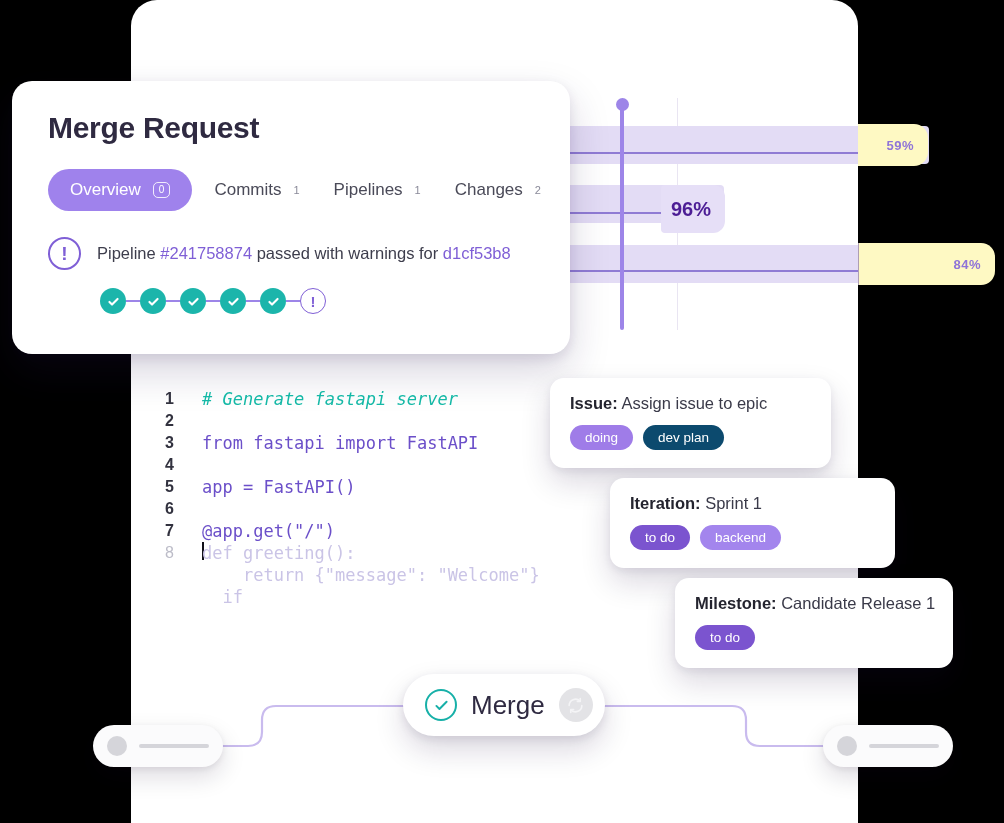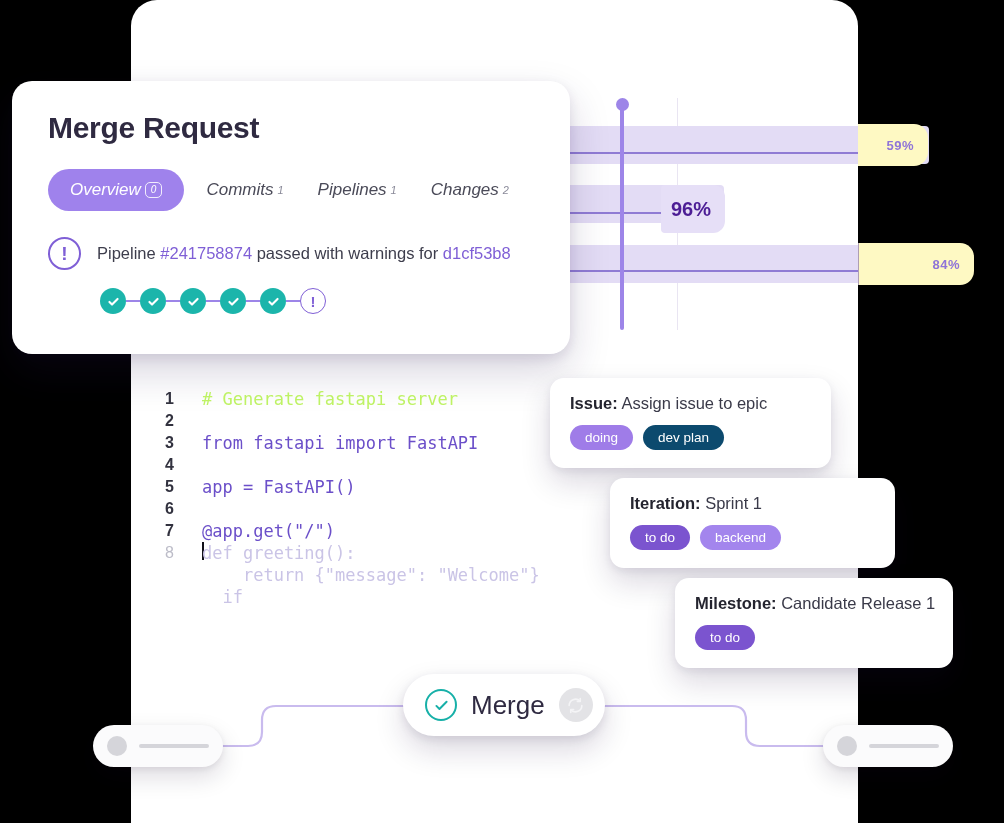--- a/index.html
+++ b/index.html
@@ -62,22 +62,22 @@
   
   .mr-card {
     position: absolute; left: 12px; top: 81px; width: 558px; height: 273px;
     background: #ffffff; border-radius: 20px;
     box-shadow: 0 18px 40px rgba(40,20,80,.18), 0 4px 12px rgba(40,20,80,.10);
     padding: 30px 36px;
   }
   .mr-title { font-size: 30px; font-weight: 700; color: #2f2a41; letter-spacing: -.3px; }
   .tabs { display: flex; align-items: center; margin-top: 24px; }
   .tab {
-    display: flex; align-items: center; gap: 4px;
-    font-size: 17px; color: #4a4a58; margin-right: 34px; font-style: italic;
+    display: flex; align-items: center; gap: 12px;
+    font-size: 17px; color: #4a4a58; margin-right: 34px;
   }
   .tab.active {
     background: #9f82ec; color: #ffffff;
     padding: 11px 22px; border-radius: 22px; margin-right: 22px;
   }
   .tab .cnt { font-size: 11px; color: #8a8a99; }
   .tab.active .badge {
     border: 1.5px solid rgba(255,255,255,.85); border-radius: 5px;
     font-size: 10px; padding: 1px 5px; line-height: 1.2;
   }
@@ -106,21 +106,21 @@
   .code-area {
     position: absolute; left: 160px; top: 388px; width: 400px;
     font-family: "DejaVu Sans Mono", monospace; font-size: 17px; line-height: 22px;
   }
   .code-row { display: flex; }
   .ln { width: 42px; text-align: right; padding-right: 28px; color: #32323f; font-weight: 700;
         font-family: "Liberation Sans", sans-serif; font-size: 16px; flex: none; }
   .ln.ghost { color: #bcbcc8; font-weight: 400; }
   .ln.blank { color: transparent; }
   .code { white-space: pre; color: #6b4fc9; }
-  .code.comment { color: #bef264; }
+  .code.comment { color: #14b8a6; font-style: italic; }
   .code.ghost { color: #cac4e6; position: relative; }
   .caret {
     display: inline-block; width: 2px; height: 18px; background: #111118;
     vertical-align: -3px; margin-right: -2px;
   }
 
   
   .meta-card {
     position: absolute; background: #ffffff; border-radius: 14px;
     box-shadow: 0 14px 30px rgba(30,15,60,.16), 0 3px 8px rgba(30,15,60,.08);
@@ -180,21 +180,21 @@
       <div class="track" style="left:8px; top:36px; width:492px;"></div>
       <div class="track-line" style="left:8px; top:62px; width:483px;"></div>
       <div class="bar" style="left:429px; top:34px; width:70px; border-radius:0 14px 14px 0;">59%</div>
 
       <div class="track" style="left:8px; top:95px; width:287px;"></div>
       <div class="track-line" style="left:8px; top:122px; width:228px;"></div>
       <div class="pct-pill" style="left:232px; top:95px; width:64px;">96%</div>
 
       <div class="track" style="left:8px; top:155px; width:492px;"></div>
       <div class="track-line" style="left:8px; top:180px; width:483px;"></div>
-      <div class="bar seg-split" style="left:429px; top:153px; width:116px; border-radius:0 14px 14px 0;">84%</div>
+      <div class="bar seg-split" style="left:429px; top:153px; width:137px; border-radius:0 14px 14px 0;">84%</div>
 
       <div class="marker-line" style="left:191px; top:14px; height:226px;"></div>
       <div class="marker-dot" style="left:187px; top:8px;"></div>
     </div>
   </div>
 
   <div class="mr-card">
 
     <div class="mr-title">Merge Request</div>
 

